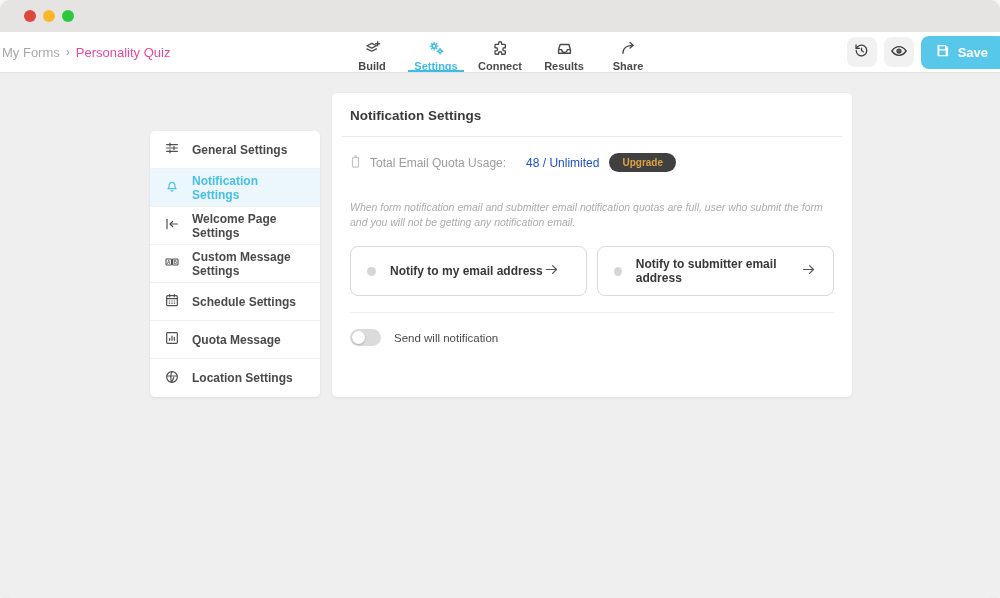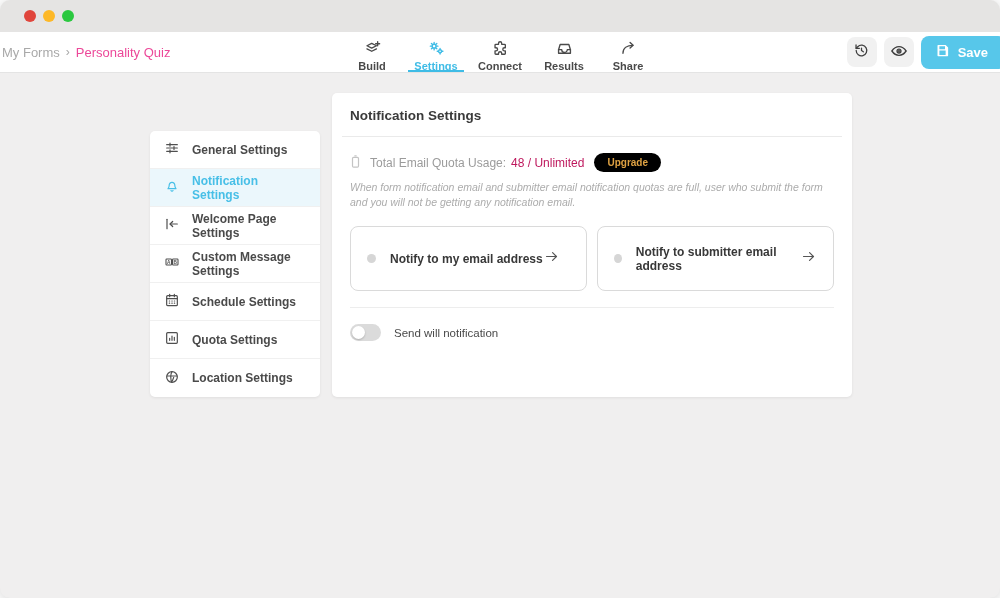--- a/index.html
+++ b/index.html
@@ -62,30 +62,30 @@
   .nav-item.active { background: #EBF7FC; color: #47BFE7; }
   .nav-item.active svg { color: #47BFE7; }
   
   .panel { width: 520px; min-height: 304px; }
   .panel-header { padding: 15px 18px 13px; }
   .panel-title { font-size: 13.5px; font-weight: 700; color: #3A3A3A; }
   .panel-divider { border: none; border-top: 1px solid #EAEAEA; margin: 0 10px; }
   .panel-body { padding: 16px 18px 22px; }
   .quota-row { display: flex; align-items: center; font-size: 12px; }
   .quota-row svg { color: #C4C4C4; margin-right: 9px; }
-  .quota-label { color: #9B9B9B; margin-right: 5px; }
-  .quota-value { color: #be185d; }
+  .quota-label { color: #9B9B9B; margin-right: 20px; }
+  .quota-value { color: #1d4ed8; }
   .upgrade-badge {
-    margin-left: 10px; background: #000000; color: #DFA243; border: none; cursor: pointer;
+    margin-left: 10px; background: #404040; color: #DFA243; border: none; cursor: pointer;
     font-family: inherit; font-size: 10px; font-weight: 700; padding: 4px 13px; border-radius: 11px;
   }
-  .quota-desc { margin-top: 8px; font-size: 10.5px; font-style: italic; color: #ACACAC; line-height: 1.45; max-width: 496px; }
+  .quota-desc { margin-top: 28px; font-size: 10.5px; font-style: italic; color: #ACACAC; line-height: 1.45; max-width: 496px; }
   .notify-row { display: flex; gap: 10px; margin-top: 16px; }
   .notify-card {
-    flex: 1; height: 65px; border: 1px solid #DADADA; border-radius: 8px; background: #fff;
+    flex: 1; height: 50px; border: 1px solid #DADADA; border-radius: 8px; background: #fff;
     display: flex; align-items: center; padding: 0 16px; cursor: pointer;
   }
   .status-dot { width: 9px; height: 9px; border-radius: 50%; background: #D6D6D6; }
   .notify-label { margin-left: 14px; font-size: 12px; font-weight: 700; color: #383838; }
   .notify-card svg { margin-left: auto; color: #555; }
   .body-divider { border: none; border-top: 1px solid #EDEDED; margin: 16px 0; }
   .toggle-row { display: flex; align-items: center; }
   .toggle {
     width: 31px; height: 17px; border-radius: 9px; background: #DBDBDB; position: relative; cursor: pointer;
   }
@@ -247,21 +247,21 @@
         </span>
         <span>Schedule Settings</span>
       </div>
       <div class="nav-item">
         <span>
           <svg width="16" height="16" viewBox="0 0 24 24" fill="none" stroke="currentColor" stroke-width="1.8" stroke-linecap="round">
             <rect x="4" y="4" width="16" height="16" rx="1.5"></rect>
             <path d="M8.5 15.5v-3M12 15.5V9M15.5 15.5v-4.5"></path>
           </svg>
         </span>
-        <span>Quota Settings</span>
+        <span>Quota Message</span>
       </div>
       <div class="nav-item">
         <span>
           <svg width="16" height="16" viewBox="0 0 24 24" fill="none" stroke="currentColor" stroke-width="1.8" stroke-linecap="round">
             <circle cx="12" cy="12" r="8"></circle>
             <path d="M4.5 10.5h15"></path>
             <path d="M12 4.2c-2.5 2.3-2.5 13.3 0 15.6"></path>
             <path d="M14.5 12.5l-2 5.5"></path>
           </svg>
         </span>

